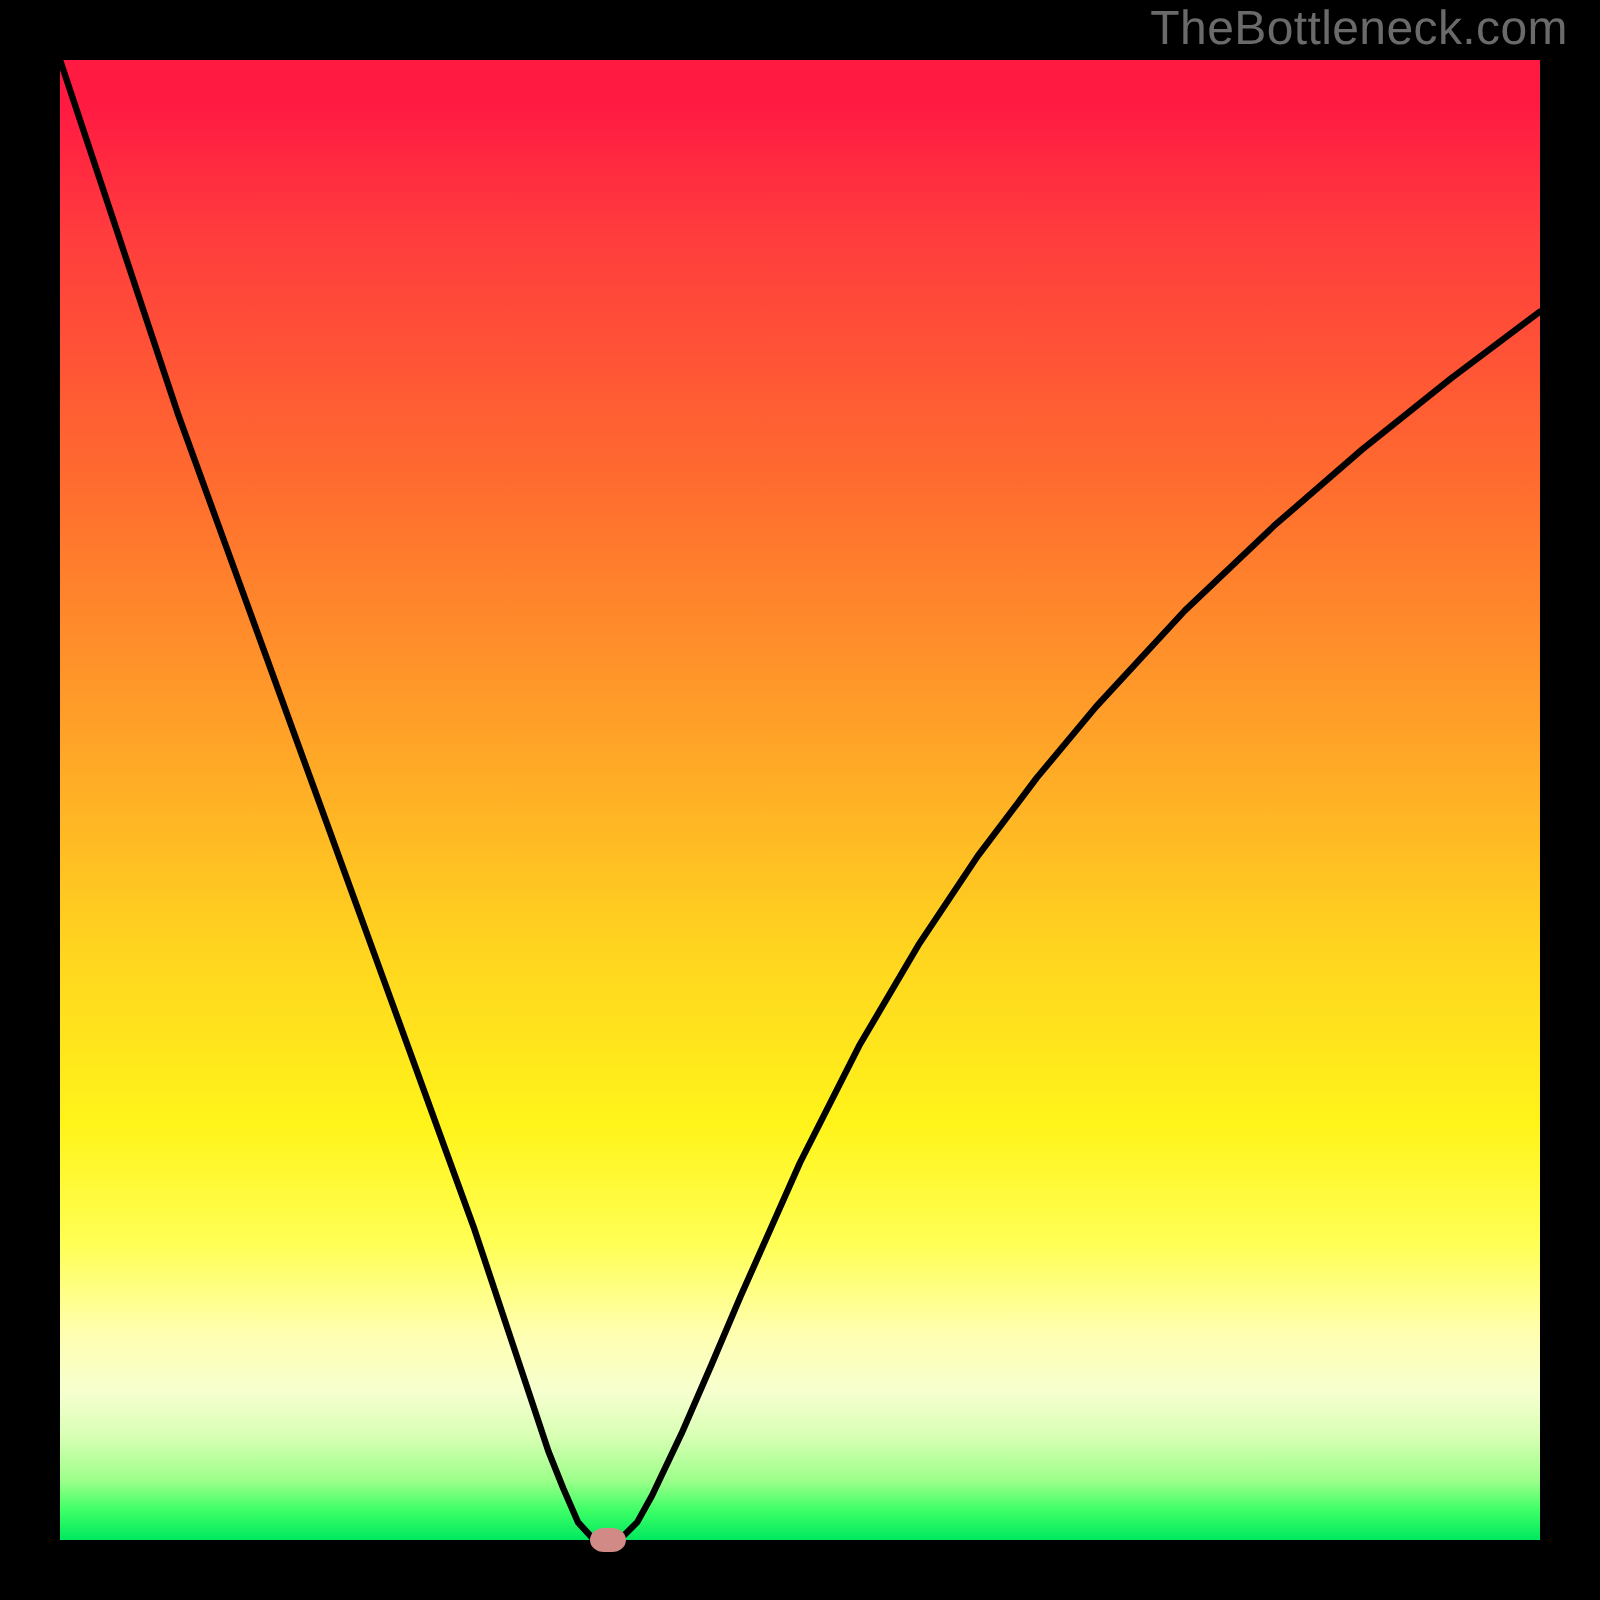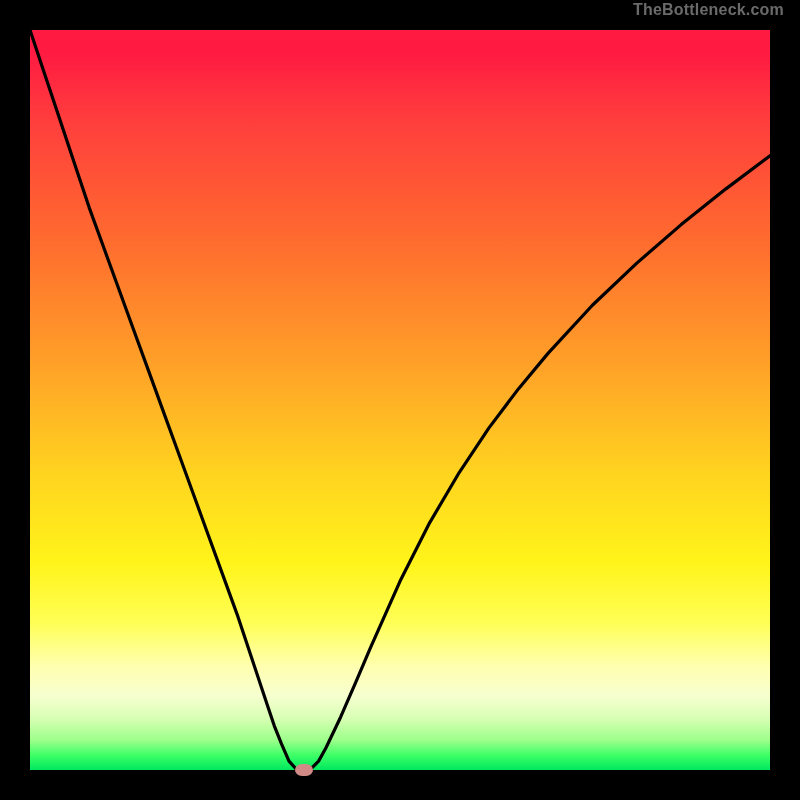--- a/index.html
+++ b/index.html
@@ -15,22 +15,22 @@
     position: relative;
     width: 800px;
     height: 800px;
     background: #000;
   }
   .watermark {
     position: absolute;
     top: 1px;
     right: 16px;
     color: #6a6a6a;
-    font-size: 16px;
-    font-weight: 700;
+    font-size: 24px;
+    font-weight: 400;
     letter-spacing: 0.2px;
   }
   .plot {
     position: absolute;
     left: 30px;
     top: 30px;
     width: 740px;
     height: 740px;
   }
   .gradient {

